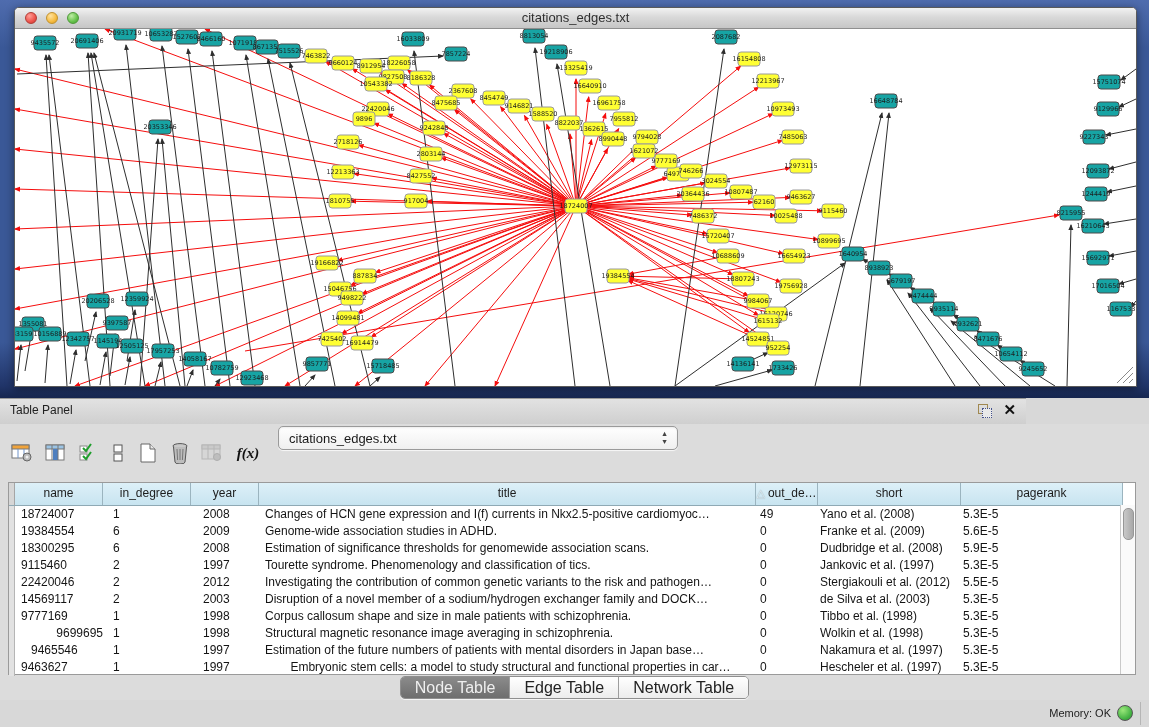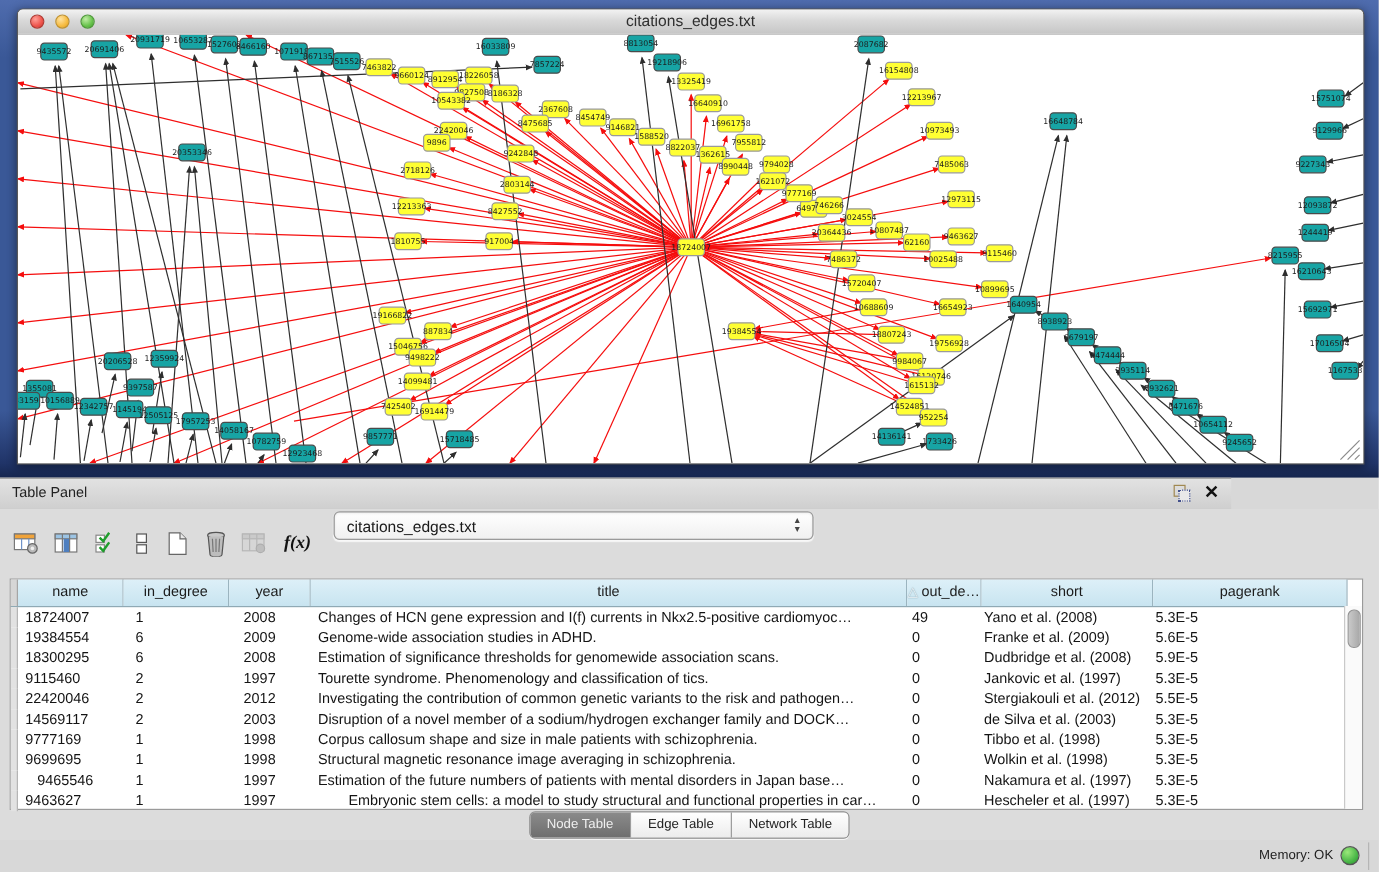--- a/index.html
+++ b/index.html
@@ -85,21 +85,21 @@
   }
   #vthumb{
     position:absolute;left:2px;top:3px;width:9px;height:30px;border-radius:5px;
     background:linear-gradient(90deg,#c9c9c9,#a8a8a8);border:1px solid #979797;
   }
   
   #table-tabs{position:absolute;left:0;top:252px;width:1149px;height:24px;text-align:center;}
   #seg{display:inline-flex;border:1px solid #8f8f8f;border-radius:5px;overflow:hidden;height:21px;
        box-shadow:0 1px 0 rgba(255,255,255,.7);}
   .seg-btn{
-    font-size:11px;line-height:21px;padding:0 14px;
+    font-size:16px;line-height:21px;padding:0 14px;
     background:linear-gradient(#ffffff,#ececec);color:#222;
     border-right:1px solid #9d9d9d;cursor:default;
   }
   .seg-btn:last-child{border-right:none;}
   .seg-btn.selected{background:linear-gradient(#8b8b8b,#6e6e6e);color:#efefef;}
   
   #status-bar{position:absolute;left:0;top:700px;width:1149px;height:27px;background:#d8d8d8;}
   #memory-label{position:absolute;right:38px;top:7px;font-size:11px;color:#1d1d1d;}
   #memory-led{
     position:absolute;right:16px;top:5px;width:14px;height:14px;border-radius:50%;
@@ -923,21 +923,21 @@
           <div class="td" style="width: 88px; padding-left: 6px;">9777169</div>
           <div class="td" style="width: 88px; padding-left: 10px;">1</div>
           <div class="td" style="width: 68px; padding-left: 12px;">1998</div>
           <div class="td" style="width: 497px; padding-left: 6px;">Corpus callosum shape and size in male patients with schizophrenia.</div>
           <div class="td" style="width: 62px; padding-left: 4px;">0</div>
           <div class="td" style="width: 143px; padding-left: 2px;">Tibbo et al. (1998)</div>
           <div class="td" style="width: 162px; padding-left: 2px;">5.3E-5</div>
         </div>
         <div class="tr">
           <div class="td gutter" style="width: 6px;"></div>
-          <div class="td" style="width: 88px; padding-left: 6px;">9699695</div>
+          <div class="td" style="width: 88px; padding-left: 6px; text-align: right;">9699695</div>
           <div class="td" style="width: 88px; padding-left: 10px;">1</div>
           <div class="td" style="width: 68px; padding-left: 12px;">1998</div>
           <div class="td" style="width: 497px; padding-left: 6px;">Structural magnetic resonance image averaging in schizophrenia.</div>
           <div class="td" style="width: 62px; padding-left: 4px;">0</div>
           <div class="td" style="width: 143px; padding-left: 2px;">Wolkin et al. (1998)</div>
           <div class="td" style="width: 162px; padding-left: 2px;">5.3E-5</div>
         </div>
         <div class="tr">
           <div class="td gutter" style="width: 6px;"></div>
           <div class="td" style="width: 88px; padding-left: 16px;">9465546</div>

